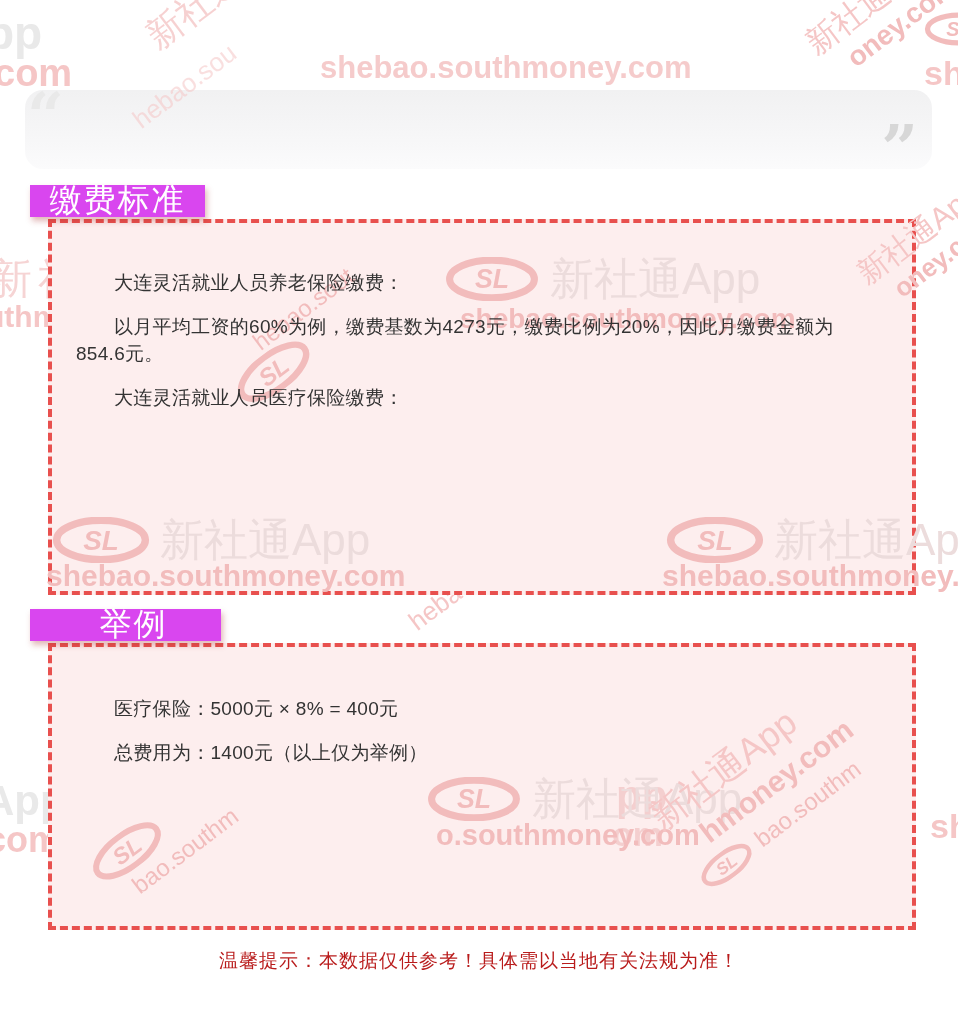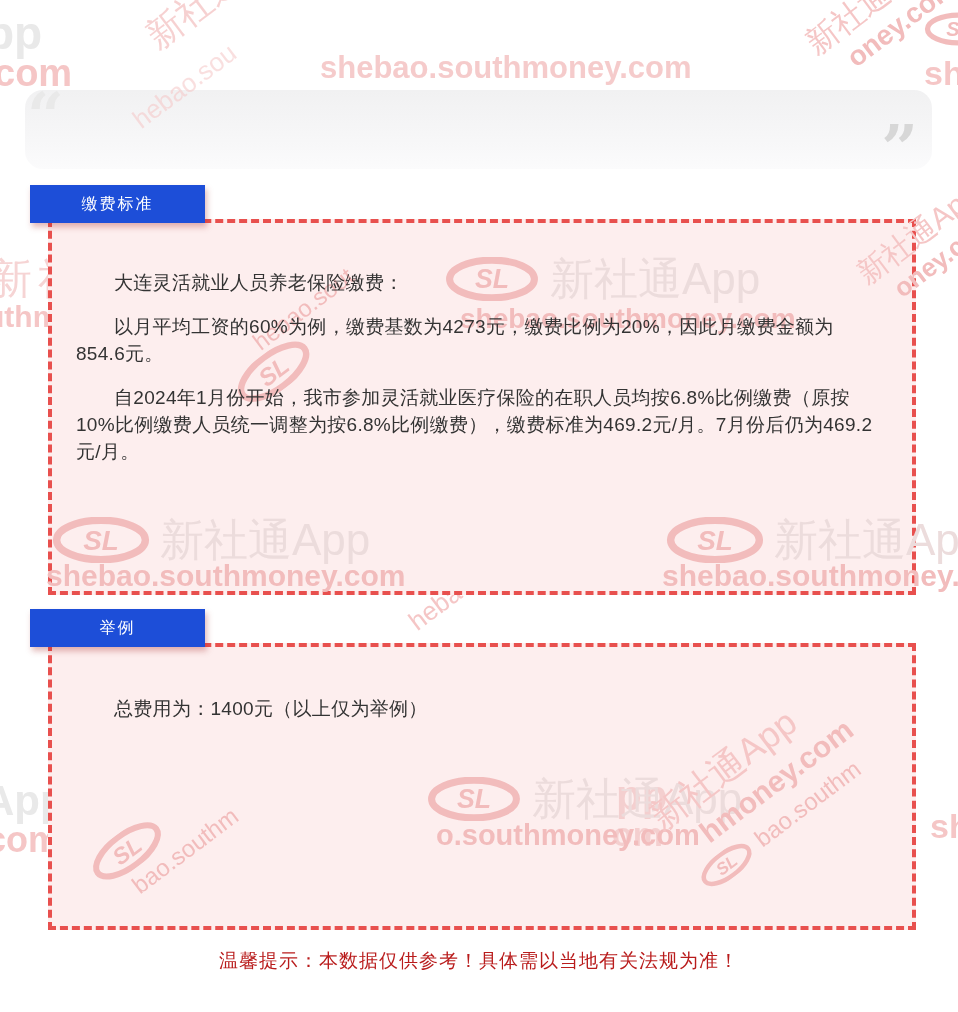--- a/index.html
+++ b/index.html
@@ -25,27 +25,27 @@
     margin:0;padding:11px 18px 0 14px;
     font-size:20px;line-height:30px;color:#161616;font-weight:500;
     text-indent:2em;letter-spacing:.5px;
   }
   .quote{position:absolute;font-family:"DejaVu Serif","Liberation Serif",serif;
     font-weight:bold;line-height:1;z-index:0;}
   .quote-open{left:2px;top:-6px;font-size:64px;color:#e9e9e9;}
   .quote-close{right:14px;top:26px;font-size:64px;color:#d7d7d7;}
   
   .section-label{
-    position:absolute;left:30px;width:175px;height:38px;z-index:3;
-    background:#1d4ed8;color:#ffffff;font-size:16px;font-weight:500;
+    position:absolute;left:30px;width:175px;height:32px;z-index:3;
+    background:#d946ef;color:#ffffff;font-size:32px;font-weight:500;
     display:flex;align-items:center;justify-content:center;letter-spacing:2px;
     box-shadow:2px 4px 6px rgba(170,50,50,.35);
   }
   .label-1{top:185px;}
-  .label-2{top:609px;}
+  .label-2{top:609px;padding-left:16px;}
   
   .panel{
     position:absolute;left:48px;width:868px;box-sizing:border-box;
     background:#fdeeee;border:4px dashed #e8504e;z-index:1;
   }
   .panel-1{top:219px;height:376px;padding:46px 30px 0 24px;}
   .panel-2{top:643px;height:287px;padding:48px 30px 0 24px;}
   .panel p{
     position:relative;z-index:5;
     margin:0 0 17px;font-size:19px;line-height:27px;color:#333;
@@ -135,21 +135,21 @@
       <svg class="wm-logo pink-strong" width="102" height="46" viewBox="0 0 120 56">
         <ellipse cx="60" cy="28" rx="54" ry="24" fill="none" stroke="currentColor" stroke-width="9"></ellipse>
         <text x="60" y="40" text-anchor="middle" font-size="34" font-style="italic" font-weight="bold" fill="currentColor">SL</text>
       </svg>
       <span class="graypink" style="font-size:44px;">新社通App</span>
     </div>
     <div class="wm pink-strong b" style="left:610px;top:338px;font-size:30px;">shebao.southmoney.c</div>
 
     <p>大连灵活就业人员养老保险缴费：</p>
     <p>以月平均工资的60%为例，缴费基数为4273元，缴费比例为20%，因此月缴费金额为854.6元。</p>
-    <p>自2024年1月份开始，我市参加灵活就业医疗保险的在职人员均按6.8%比例缴费（原按10%比例缴费人员统一调整为按6.8%比例缴费），缴费标准为469.2元/月。7月份后仍为469.2元/月。</p>
+    <p>大连灵活就业人员医疗保险缴费：</p>
   </div>
 
   <div class="section-label label-2">举例</div>
 
   <div class="panel panel-2">
 
     <div class="wm b" style="left:564px;top:128px;font-size:42px;color:#f4cfcf;">pp</div>
     <div class="wm b" style="left:560px;top:170px;font-size:34px;color:#f4cfcf;">om</div>
     <div class="wm wm-row" style="left:372px;top:130px;">
       <svg class="wm-logo pink-strong" width="100" height="44" viewBox="0 0 120 56">
@@ -172,18 +172,19 @@
     </div>
     <div class="wm pink b" style="left:878px;top:162px;font-size:34px;">sh</div>
     <div class="wm rot" style="left:30px;top:214px;">
       <svg class="wm-logo pink-strong" width="84" height="38" viewBox="0 0 120 56">
         <ellipse cx="60" cy="28" rx="54" ry="24" fill="none" stroke="currentColor" stroke-width="9"></ellipse>
         <text x="60" y="40" text-anchor="middle" font-size="34" font-style="italic" font-weight="bold" fill="currentColor">SL</text>
       </svg>
       <div class="pink-strong" style="font-size:24px;margin:4px 0 0 26px;">bao.southm</div>
     </div>
 
+    <p>医疗保险：5000元 × 8% = 400元</p>
     <p>总费用为：1400元（以上仅为举例）</p>
   </div>
 
   <div class="footer-note">温馨提示：本数据仅供参考！具体需以当地有关法规为准！</div>
 
 </div>
 
 </body></html>

